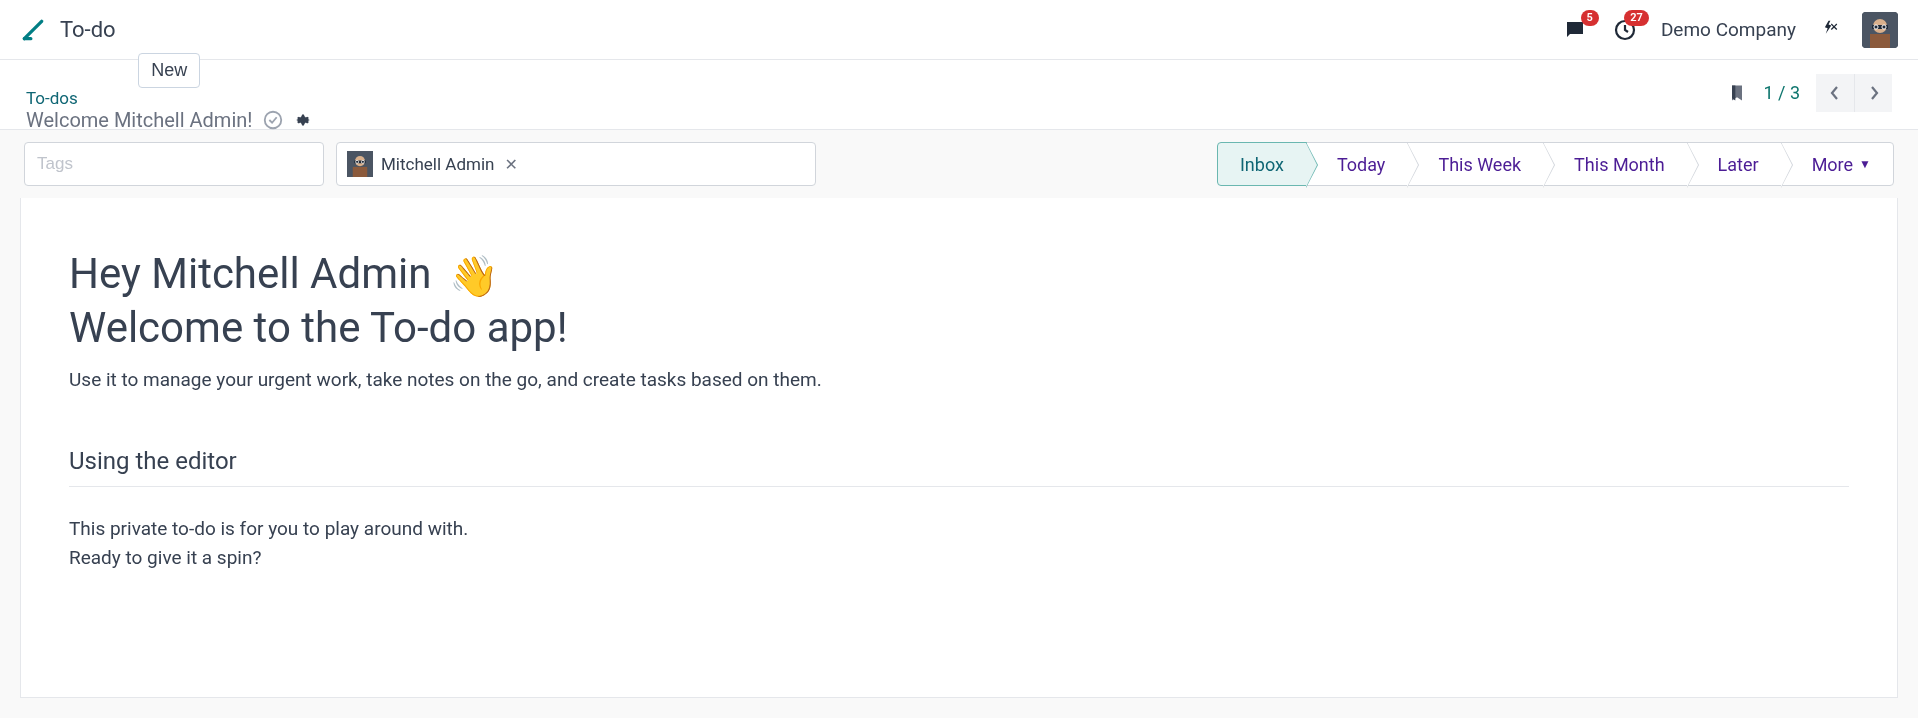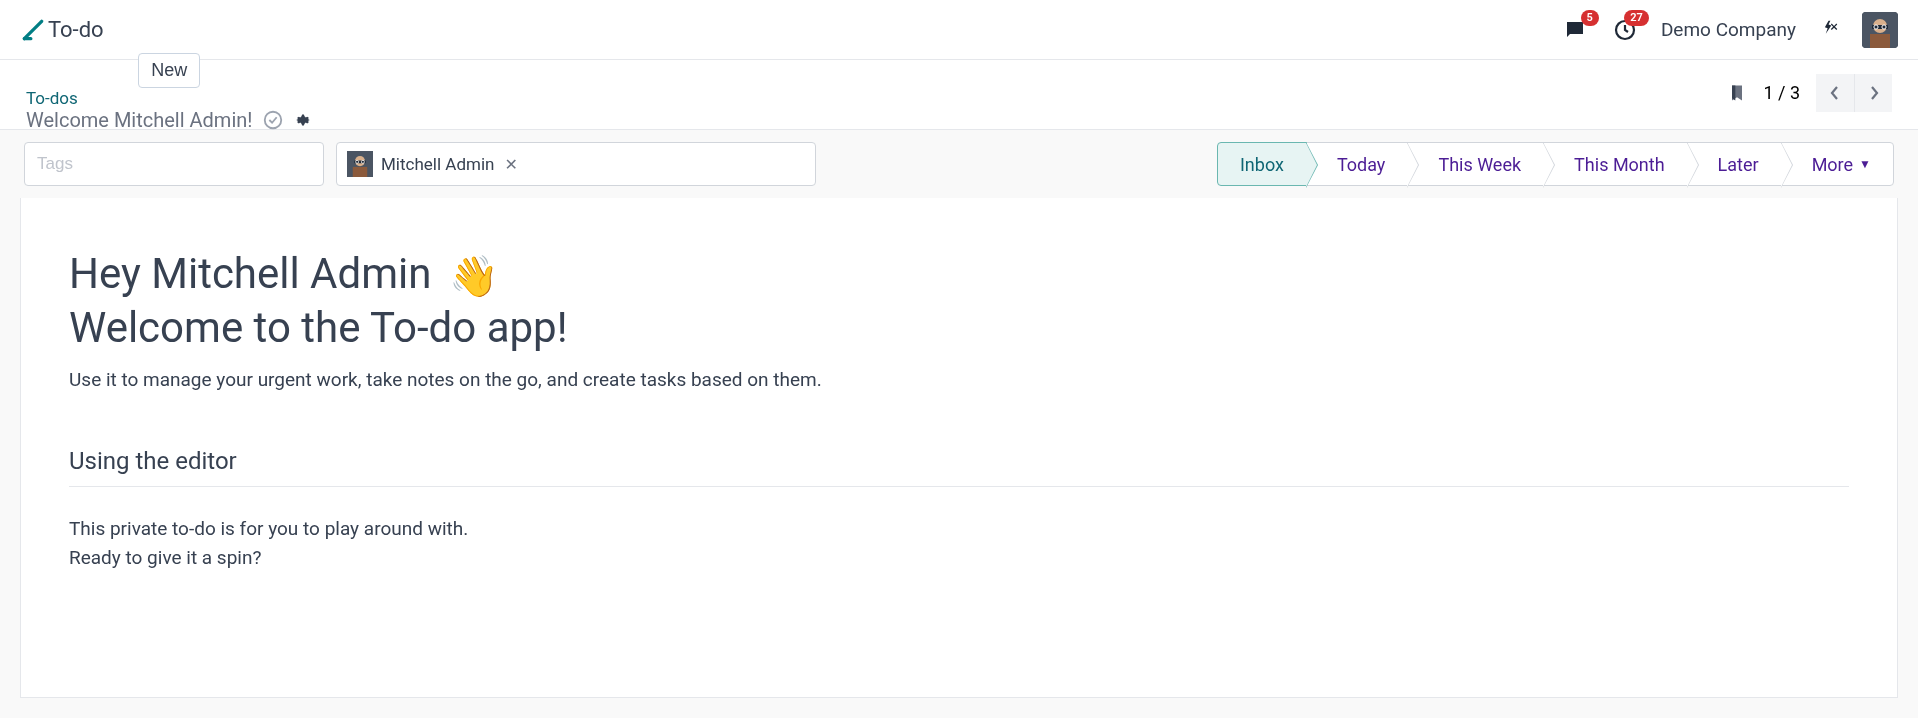--- a/index.html
+++ b/index.html
@@ -20,21 +20,21 @@
       align-items: center;
       justify-content: space-between;
       background: #fff;
       border-bottom: 1px solid #e5e7eb;
       height: 60px;
       padding: 0 20px;
     }
     .top-nav-left {
       display: flex;
       align-items: center;
-      gap: 2px;
+      gap: 14px;
     }
     .pencil-icon-wrap {
       width: 26px;
       height: 26px;
       display: flex;
       align-items: center;
       justify-content: center;
       color: #017e84;
     }
     .app-title {
@@ -130,21 +130,21 @@
       display: inline-flex;
       align-items: center;
     }
     .crumb-right {
       display: flex;
       align-items: center;
       gap: 16px;
     }
     .pager {
       font-size: 18px;
-      color: #000000;
+      color: #0f766e;
     }
     .pager-buttons {
       display: flex;
       gap: 0;
     }
     .pager-btn {
       width: 38px;
       height: 38px;
       background: #f3f4f6;
       display: flex;

